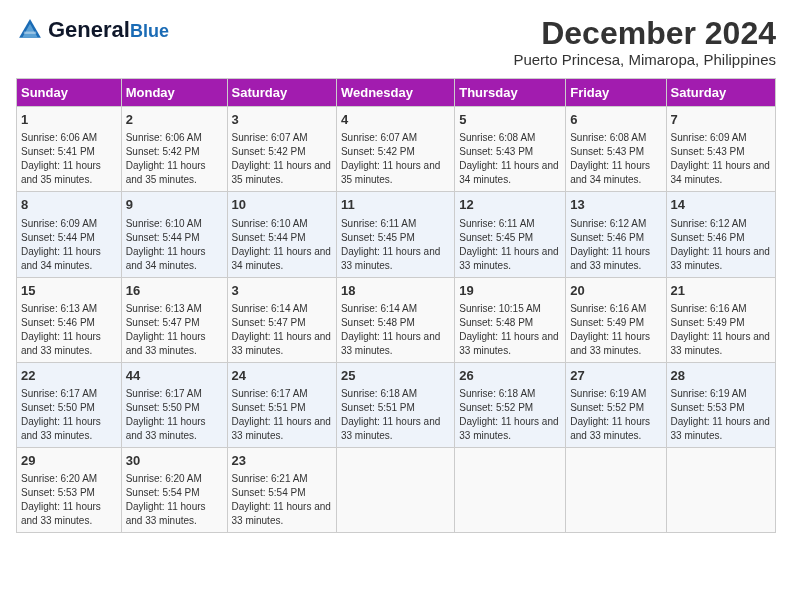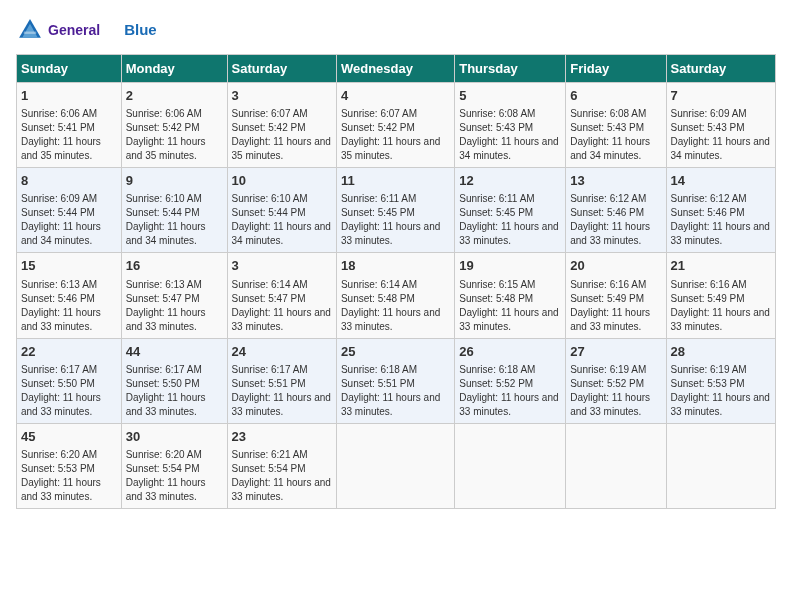--- a/index.html
+++ b/index.html
@@ -38,21 +38,21 @@
       font-size: 15px;
       font-weight: normal;
       color: #333;
     }
     table {
       width: 100%;
       border-collapse: collapse;
       font-size: 10.5px;
     }
     thead tr th {
-      background-color: #0f766e;
+      background-color: #a21caf;
       color: #fff;
       padding: 6px 4px;
       text-align: left;
       font-size: 13px;
       font-weight: bold;
       border: 1px solid #ccc;
     }
     tbody tr td {
       border: 1px solid #ccc;
       vertical-align: top;
@@ -83,23 +83,27 @@
 
 <div class="header">
   <div class="logo">
     <svg class="logo-icon" viewBox="0 0 36 36" xmlns="http://www.w3.org/2000/svg">
       <polygon points="18,4 32,28 4,28" fill="#1a6bb5"></polygon>
       <polygon points="18,10 28,28 8,28" fill="#5a9fd4"></polygon>
       <rect x="10" y="20" width="16" height="3" fill="#fff" opacity="0.4"></rect>
     </svg>
     <div>
       <div>
-        <span style="font-size:14px;font-weight:bold;color:#4c1d95;">General</span><span style="font-size:15px;font-weight:bold;color:#1a6bb5;margin-left:24px;">Blue</span>
+        <span style="font-size:22px;font-weight:bold;color:#0f172a;">General</span><span style="font-size:18px;font-weight:bold;color:#1a6bb5;">Blue</span>
       </div>
     </div>
+  </div>
+  <div class="title-block">
+    <h1>December 2024</h1>
+    <h2>Puerto Princesa, Mimaropa, Philippines</h2>
   </div>
 </div>
 
 <table>
   <thead>
     <tr id="header-row">
         <th>Sunday</th>
         <th>Monday</th>
         <th>Saturday</th>
         <th>Wednesday</th>
@@ -217,21 +221,21 @@
           <div>Daylight: 11 hours and 33 minutes.</div>
         </td>
         <td>
           <span class="day-num">18</span>
           <div>Sunrise: 6:14 AM</div>
           <div>Sunset: 5:48 PM</div>
           <div>Daylight: 11 hours and 33 minutes.</div>
         </td>
         <td>
           <span class="day-num">19</span>
-          <div>Sunrise: 6:15 AM</div>
+          <div>Sunrise: 10:15 AM</div>
           <div>Sunset: 5:48 PM</div>
           <div>Daylight: 11 hours and 33 minutes.</div>
         </td>
         <td>
           <span class="day-num">20</span>
           <div>Sunrise: 6:16 AM</div>
           <div>Sunset: 5:49 PM</div>
           <div>Daylight: 11 hours and 33 minutes.</div>
         </td>
         <td>
@@ -280,21 +284,21 @@
         </td>
         <td>
           <span class="day-num">28</span>
           <div>Sunrise: 6:19 AM</div>
           <div>Sunset: 5:53 PM</div>
           <div>Daylight: 11 hours and 33 minutes.</div>
         </td>
       </tr>
       <tr>
         <td>
-          <span class="day-num">45</span>
+          <span class="day-num">29</span>
           <div>Sunrise: 6:20 AM</div>
           <div>Sunset: 5:53 PM</div>
           <div>Daylight: 11 hours and 33 minutes.</div>
         </td>
         <td>
           <span class="day-num">30</span>
           <div>Sunrise: 6:20 AM</div>
           <div>Sunset: 5:54 PM</div>
           <div>Daylight: 11 hours and 33 minutes.</div>
         </td>

